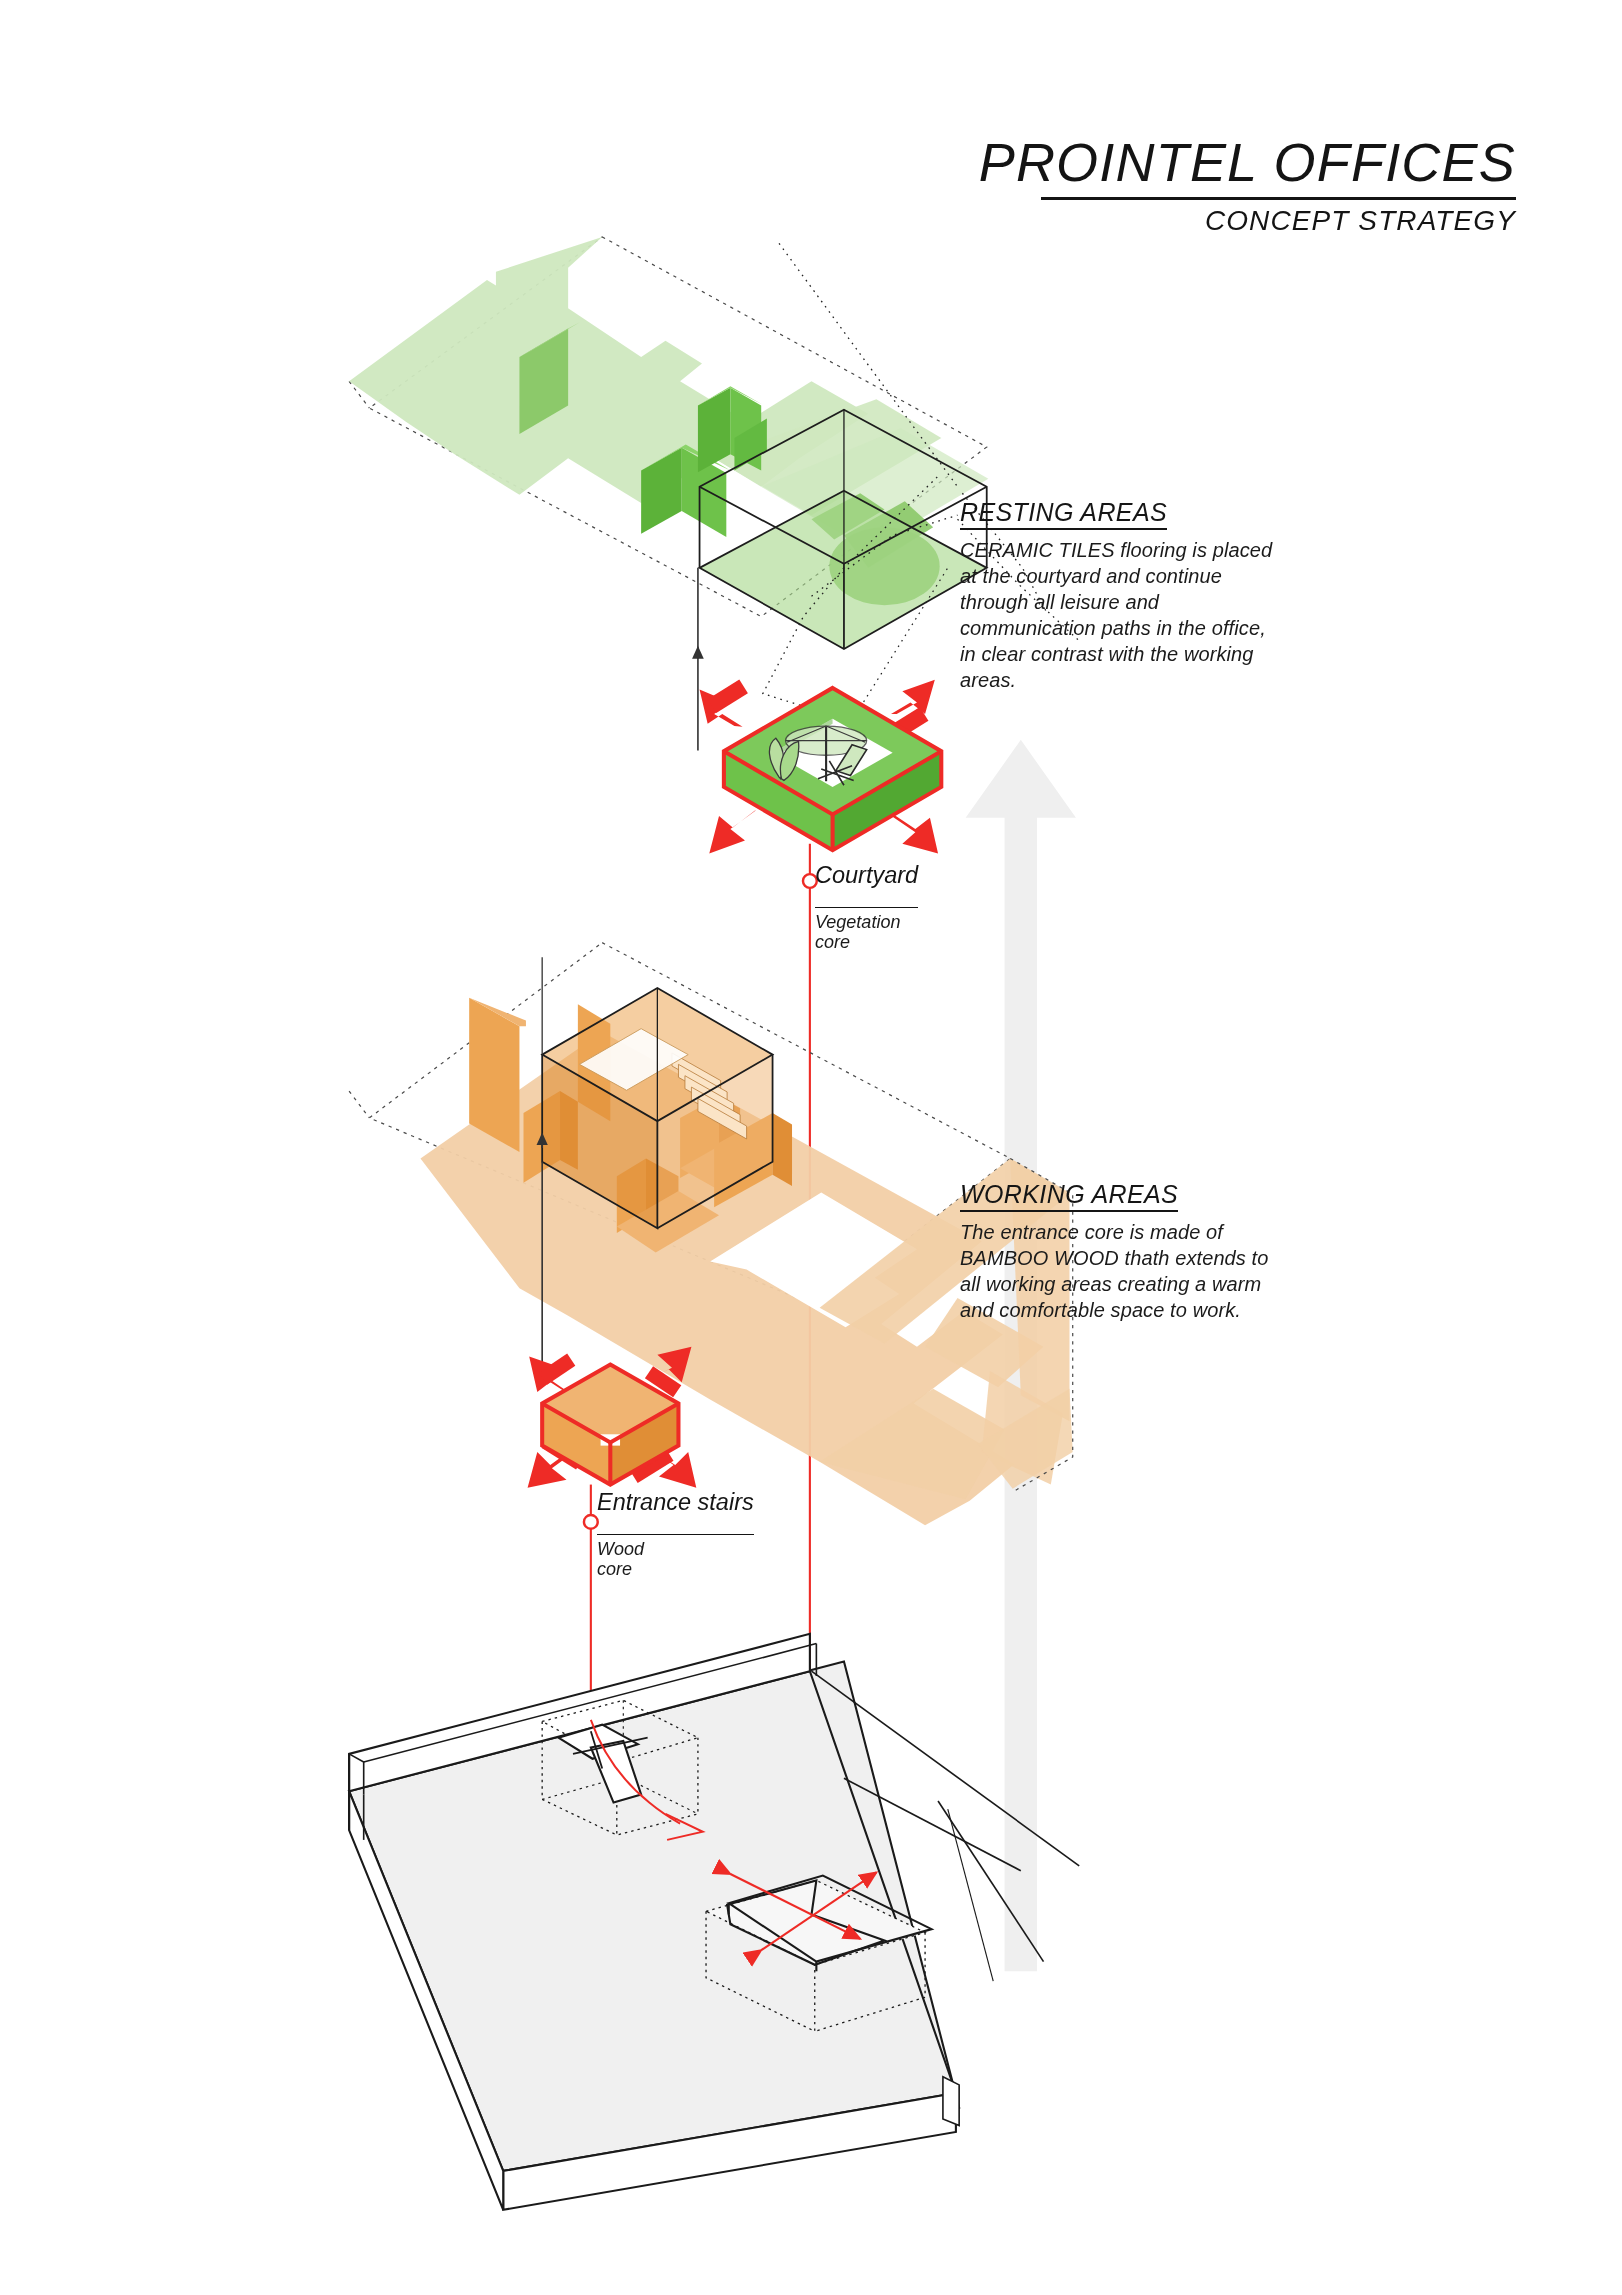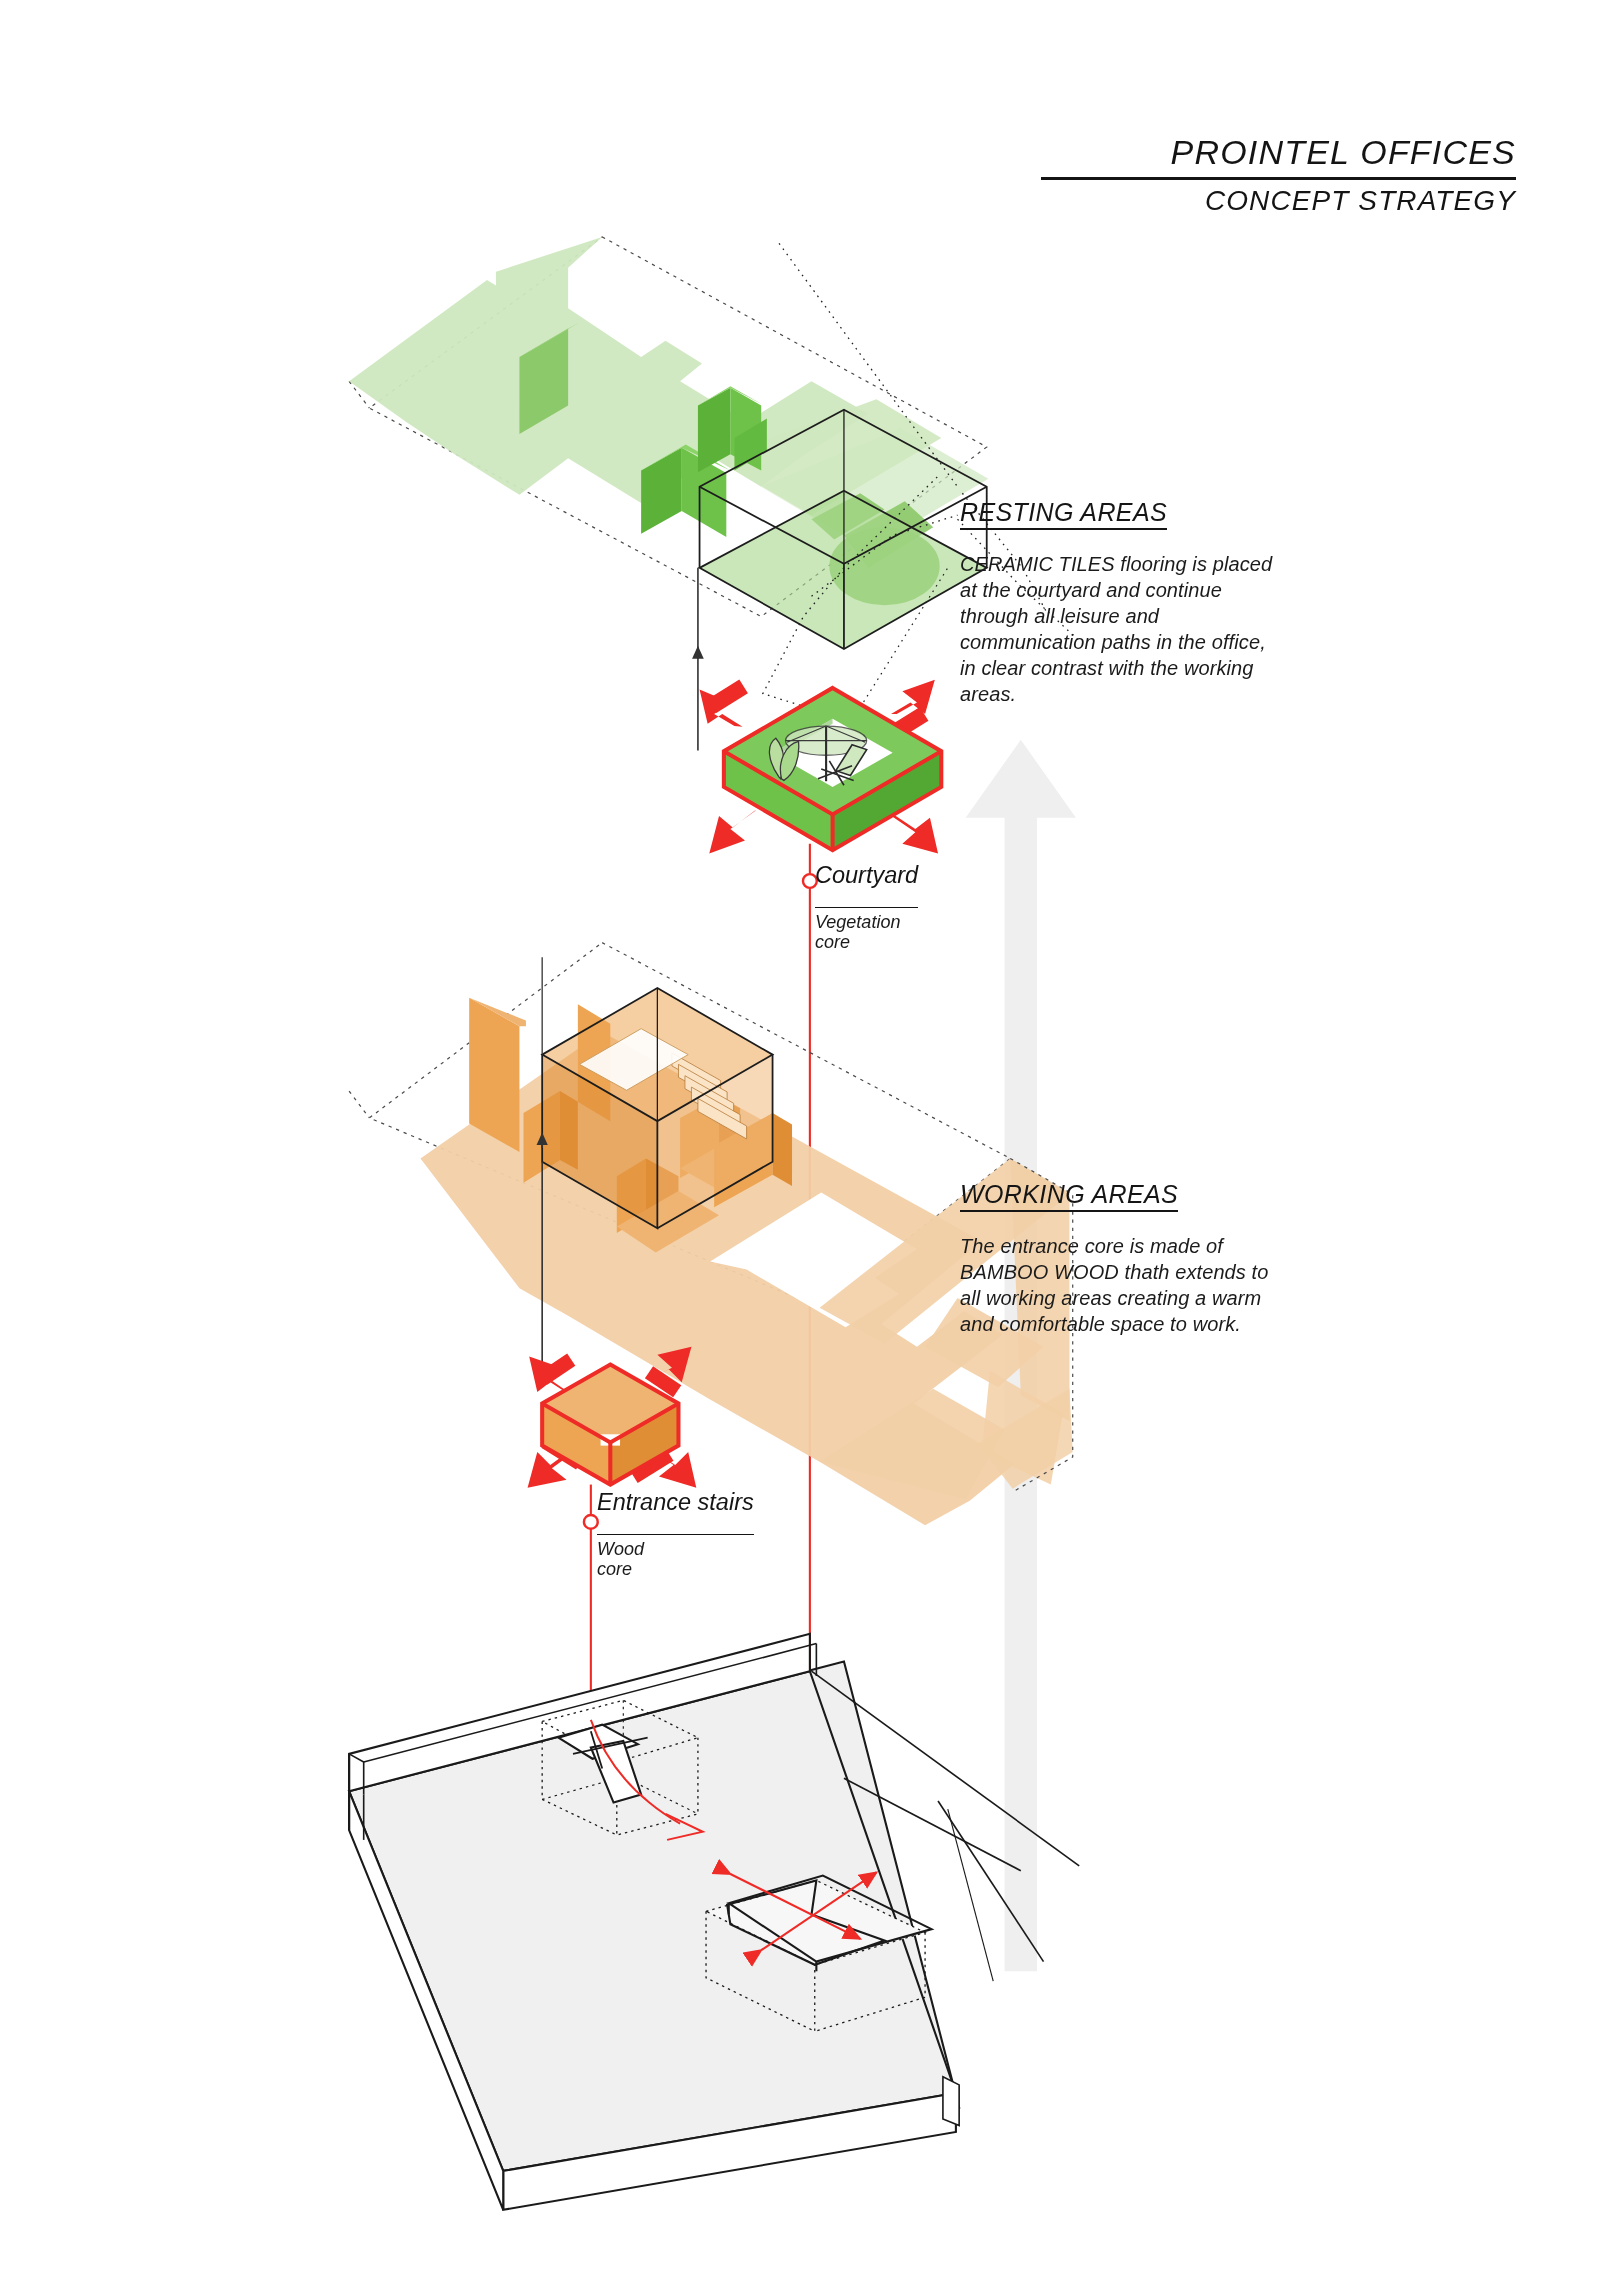--- a/index.html
+++ b/index.html
@@ -7,38 +7,38 @@
     width:1623px;height:2295px;position:relative;overflow:hidden;
     font-family:"Liberation Sans","DejaVu Sans",sans-serif;
     background:#ffffff;
   }
   #stage{position:absolute;left:0;top:0;width:1623px;height:2295px;}
   svg#art{position:absolute;left:0;top:0;width:1623px;height:2295px;}
 
   
   .title-block{position:absolute;right:107px;top:135px;text-align:right;}
   .title-main{
-    font-size:34px;font-style:italic;font-weight:300;letter-spacing:1.2px;
+    font-size:54px;font-style:italic;font-weight:300;letter-spacing:1.2px;
     color:#141414;line-height:1.0;white-space:nowrap;
   }
   .title-rule{height:3.2px;background:#141414;margin:8px 0 6.5px auto;width:475px;}
   .title-sub{
     font-size:28px;font-style:italic;font-weight:300;letter-spacing:1.1px;
     color:#141414;line-height:1.0;white-space:nowrap;
   }
 
   
   .sec{position:absolute;width:325px;}
   .sec-h{
     font-size:25px;font-style:italic;font-weight:400;color:#151515;
     letter-spacing:0.4px;display:inline-block;line-height:1.05;
     border-bottom:2px solid #151515;padding-bottom:3.2px;white-space:nowrap;
   }
   .sec-b{
-    margin-top:21px;font-size:20px;font-style:italic;font-weight:400;
+    margin-top:7px;font-size:20px;font-style:italic;font-weight:400;
     color:#1b1b1b;line-height:1.30;letter-spacing:0.1px;
   }
   #sec-resting{left:960px;top:499px;}
   #sec-working{left:960px;top:1181px;}
   #sec-elements{left:960px;top:1835px;}
   #sec-elements .sec-b{margin-top:18px;}
 
   
   .callout{position:absolute;}
   .callout .c-h{

